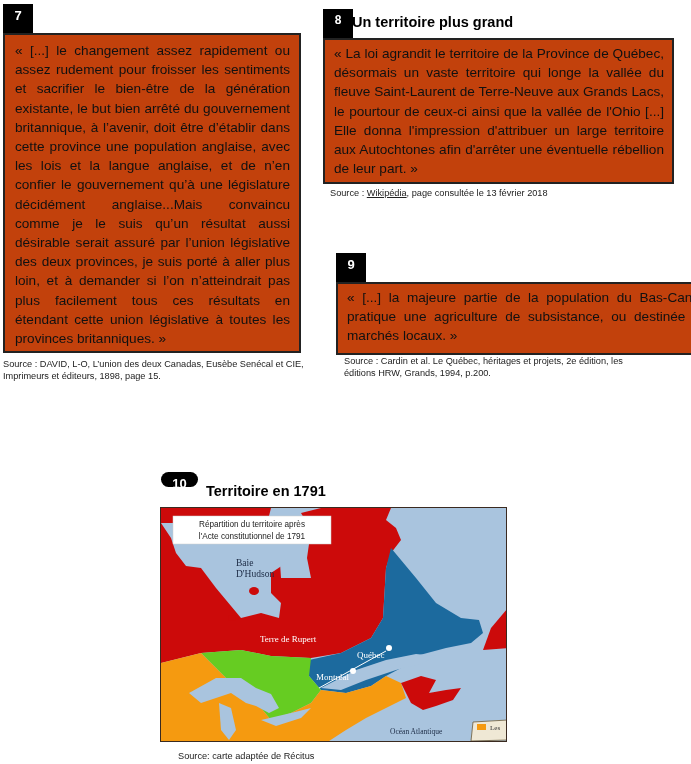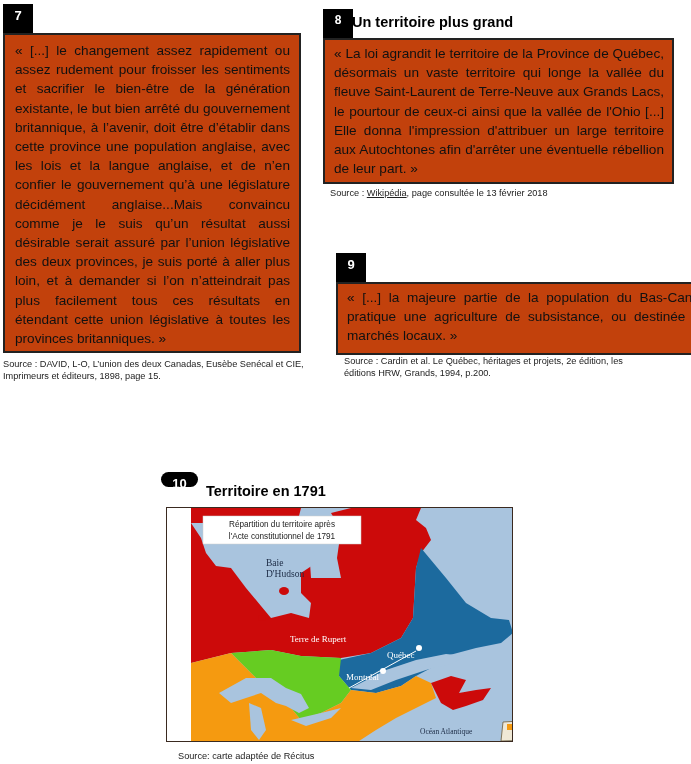--- a/index.html
+++ b/index.html
@@ -7,22 +7,22 @@
          font-family: "Liberation Sans", "DejaVu Sans", sans-serif; color: #111; }
   .badge { position: absolute; background: #000; color: #fff; font-weight: bold;
            font-size: 13px; display: flex; align-items: flex-start; justify-content: center;
            padding-top: 4px; box-sizing: border-box; }
   .box-title { position: absolute; font-weight: bold; font-size: 14.5px; color: #000; }
   .quote-box { position: absolute; border: 2px solid #222; box-sizing: border-box;
                background: #c2410c; font-size: 13.6px; line-height: 19.2px;
                text-align: justify; color: #111; }
   .source { position: absolute; font-size: 9.2px; line-height: 12px; color: #222; }
   .source u { text-decoration: underline; }
-  #map { position: absolute; left: 166px; top: 507px; width: 347px; height: 235px;
-         overflow: hidden; border: 1px solid #3a2a20; box-sizing: border-box; padding-left: 24px; }
+  #map { position: absolute; left: 160px; top: 507px; width: 347px; height: 235px;
+         overflow: hidden; border: 1px solid #3a2a20; box-sizing: border-box; }
   #map svg { display: block; }
 </style>
 </head>
 <body>
 
 <div class="badge" style="left:3px;top:4px;width:30px;height:30px;">7</div>
 <div class="quote-box" style="left:3px;top:33px;width:298px;height:320px;padding:6px 9px 6px 10px;">
   <div>« [...] le changement assez rapidement ou assez rudement pour froisser les sentiments et sacrifier le bien-être de la génération existante, le but bien arrêté du gouvernement britannique, à l’avenir, doit être d’établir dans cette province une population anglaise, avec les lois et la langue anglaise, et de n’en confier le gouvernement qu’à une législature décidément anglaise...Mais convaincu comme je le suis qu’un résultat aussi désirable serait assuré par l’union législative des deux provinces, je suis porté à aller plus loin, et à demander si l’on n’atteindrait pas plus facilement tous ces résultats en étendant cette union législative à toutes les provinces britanniques. »</div>
 </div>
 <div class="source" style="left:3px;top:358px;width:310px;">Source : DAVID, L-O, L’union des deux Canadas, Eusèbe Senécal et CIE, Imprimeurs et éditeurs, 1898, page 15.</div>

